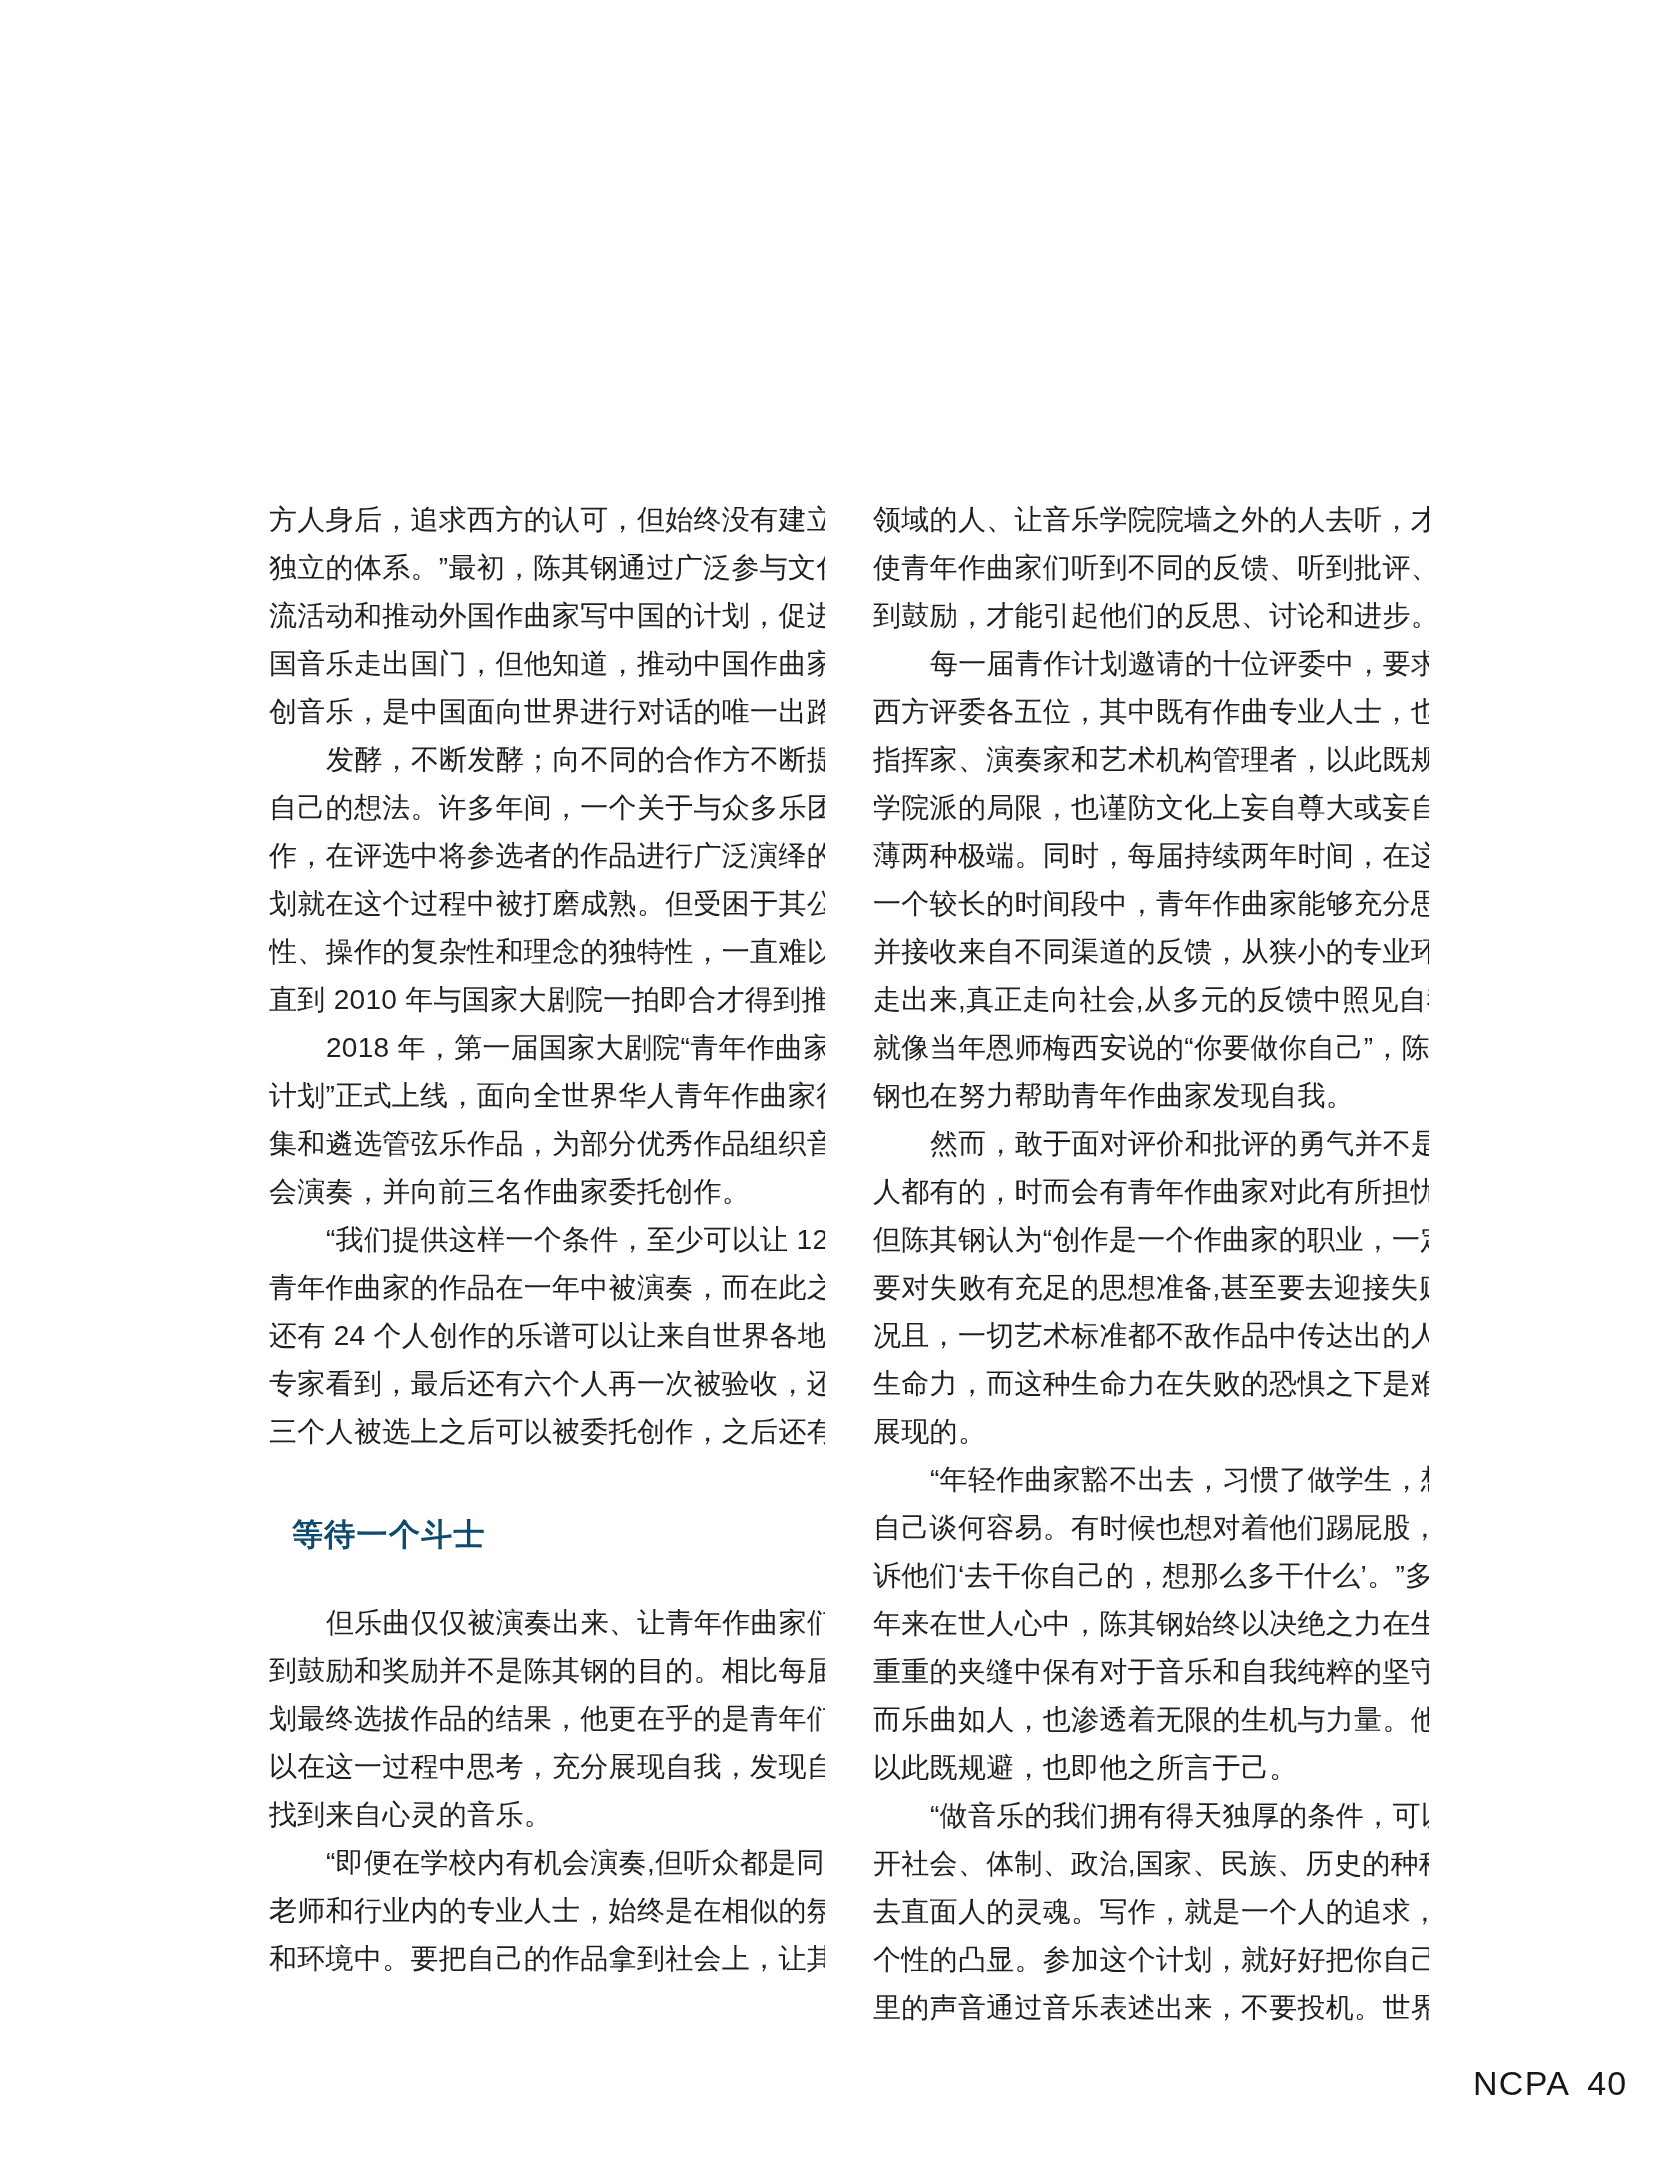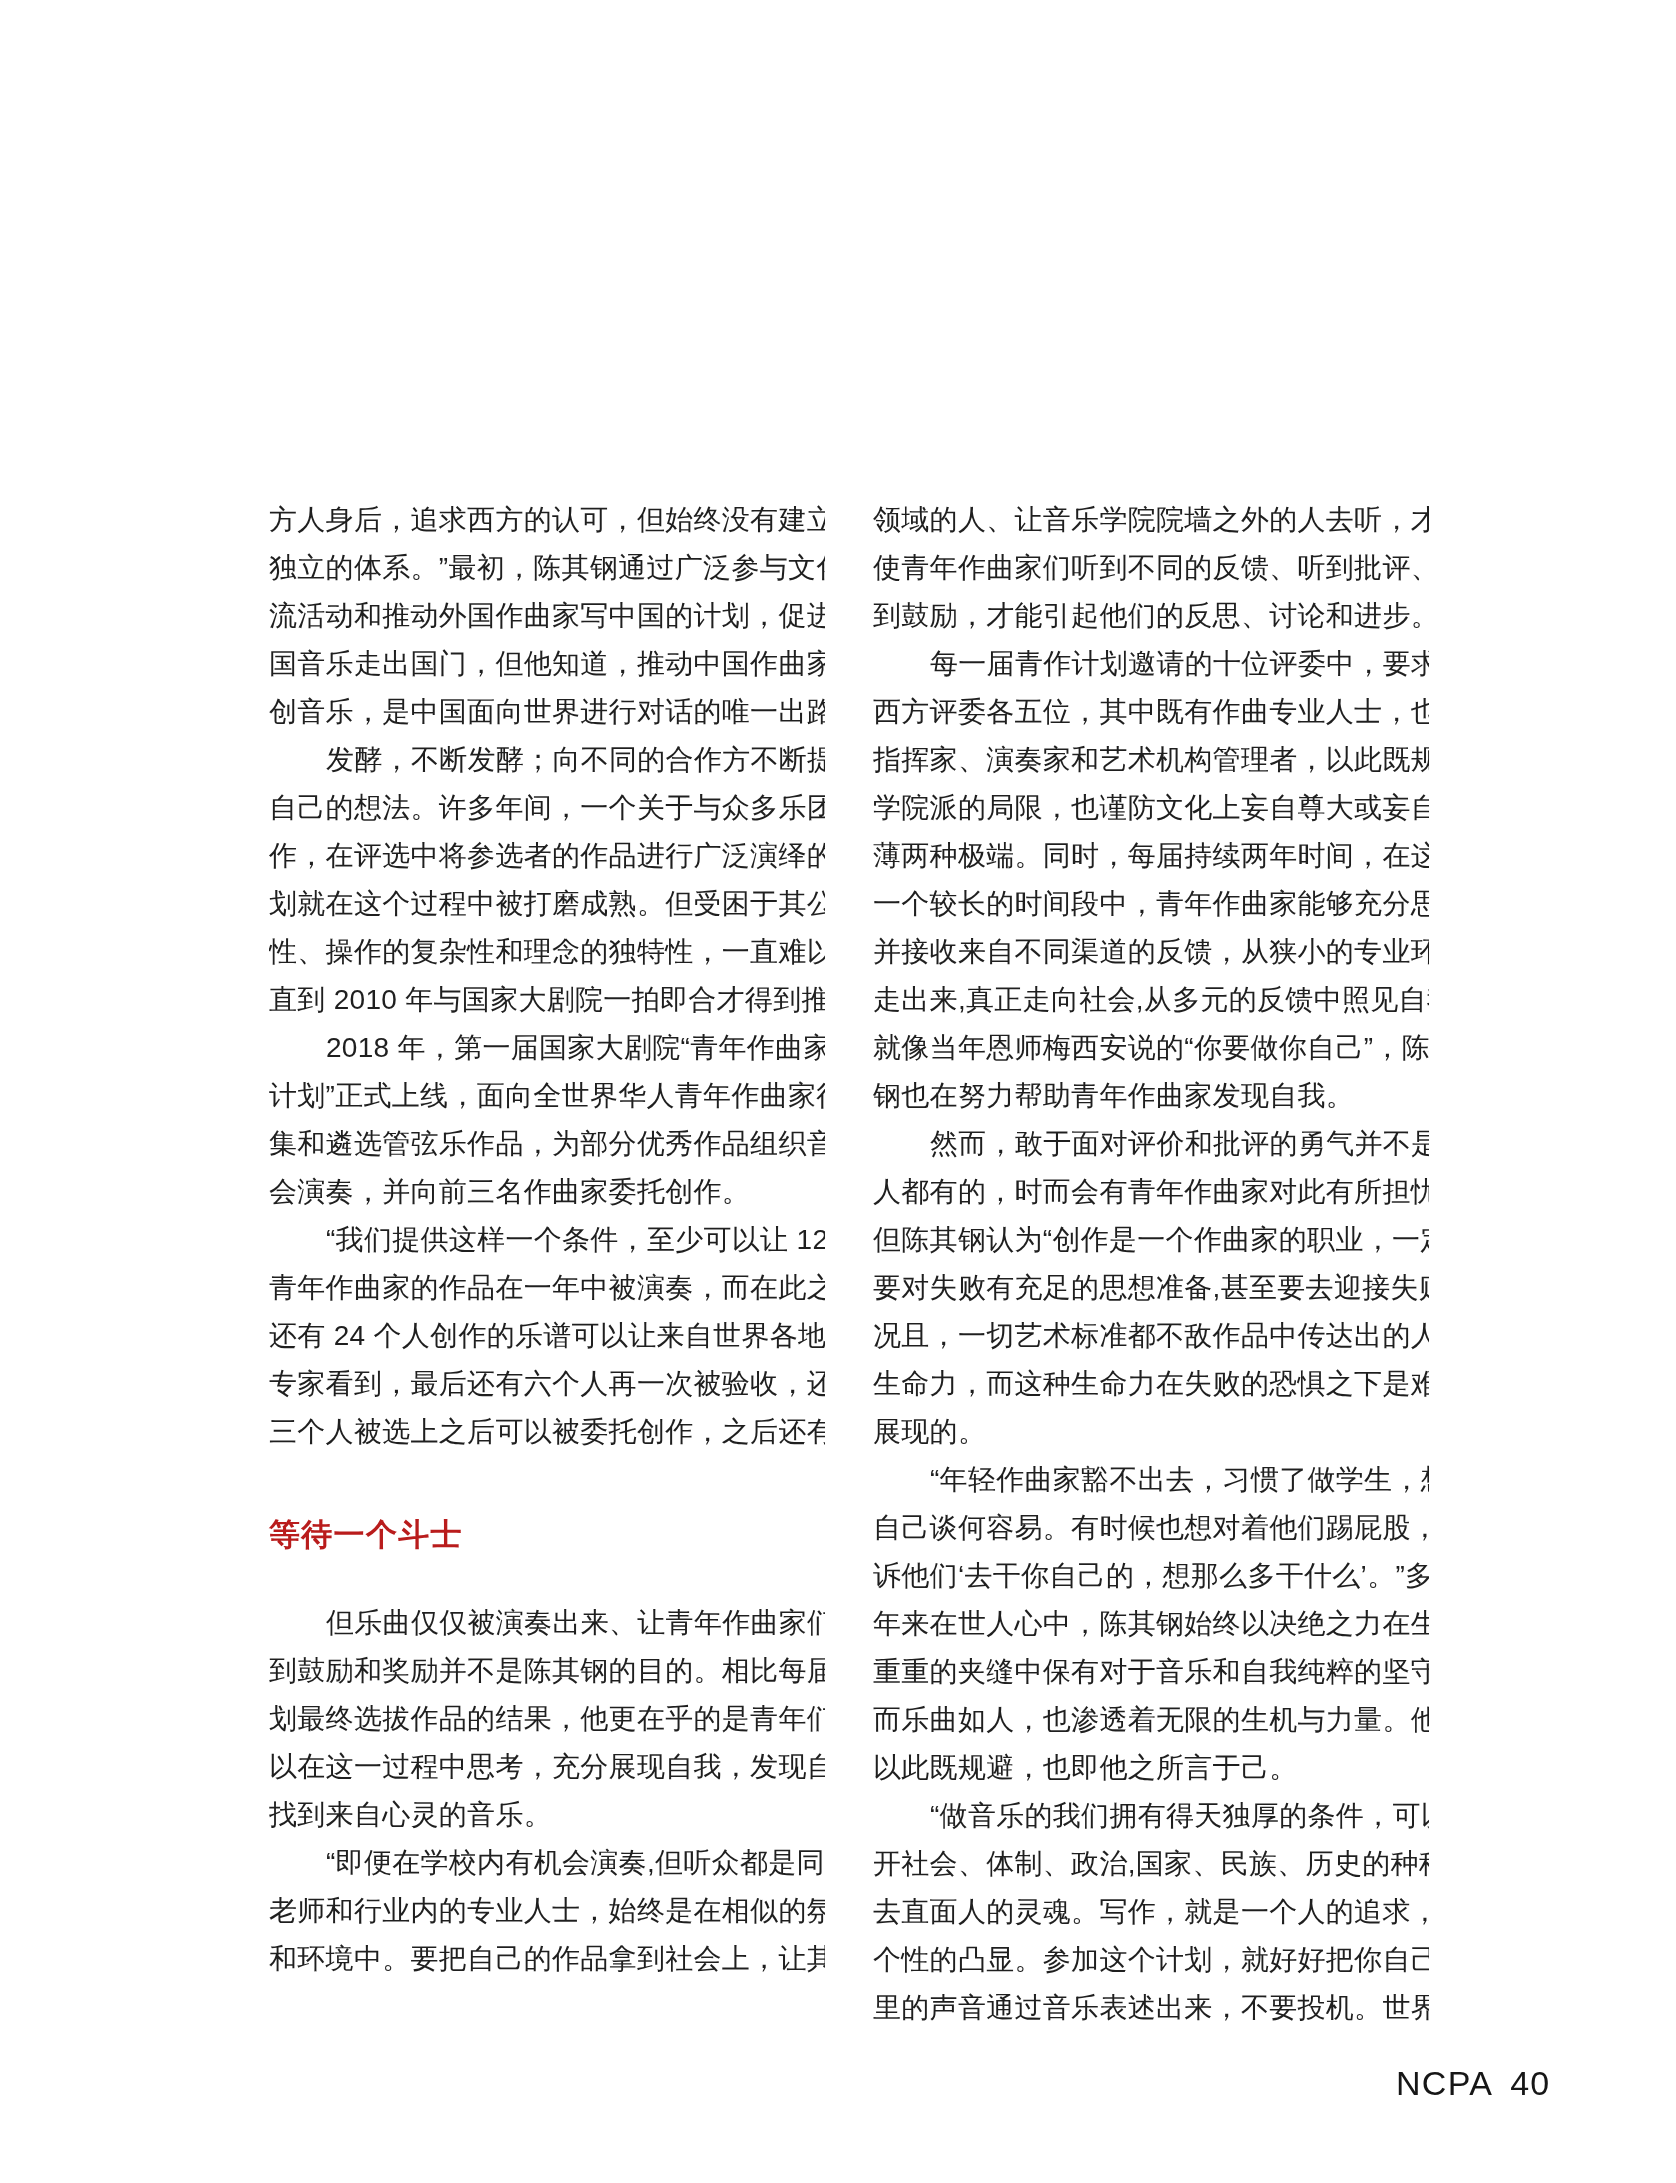--- a/index.html
+++ b/index.html
@@ -50,27 +50,28 @@
 
   .heading {
     box-sizing: border-box;
     height: 143px;
     display: flex;
     align-items: center;
     padding-top: 14.5px;
     font-size: 31px;
     font-weight: bold;
     letter-spacing: 1.3px;
-    color: #b91c1c;
+    color: #0c4a6e;
+    margin-left: 23px;
   }
 
   .footer {
     position: absolute;
     top: 2064px;
-    left: 1396px;
+    left: 1473px;
     font-size: 34px;
     letter-spacing: 1.3px;
     color: #161616;
     display: flex;
     gap: 17px;
     align-items: baseline;
   }
 </style>
 </head>
 <body>

